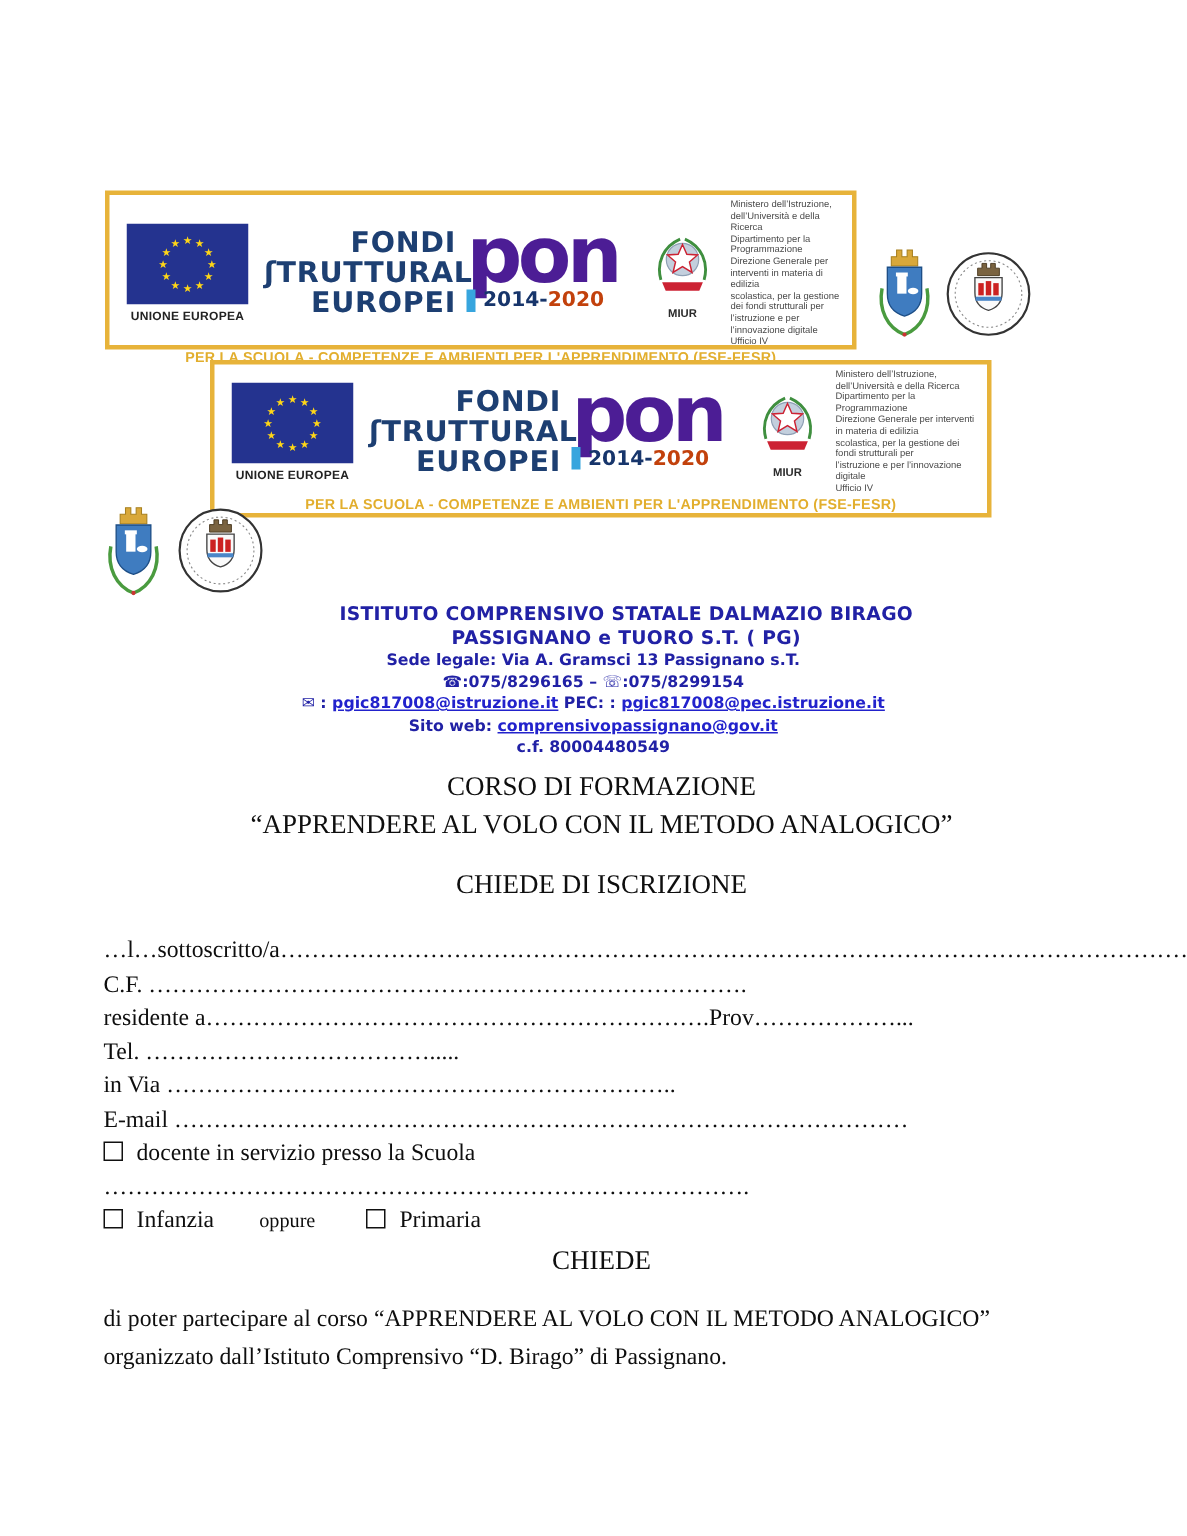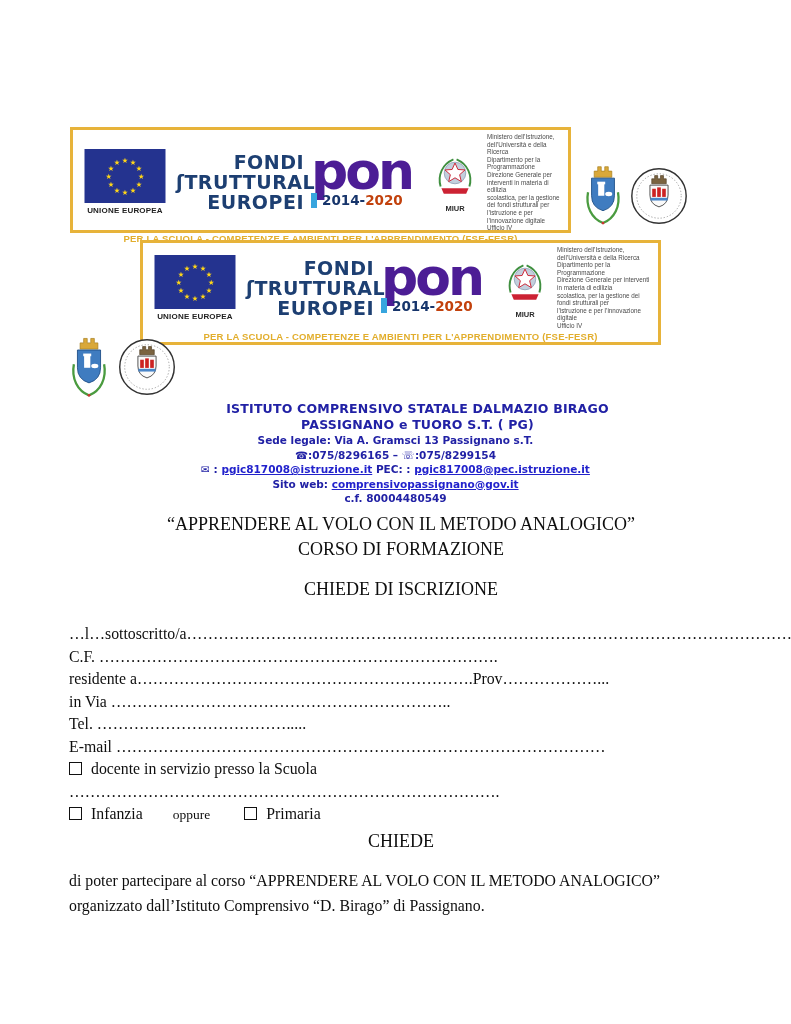--- a/index.html
+++ b/index.html
@@ -229,30 +229,30 @@
     <div class="sh-small">
       <span>✉ : </span><a class="lnk">pgic817008@istruzione.it</a><span>    PEC: : </span><a class="lnk">pgic817008@pec.istruzione.it</a>
     </div>
     <div class="sh-small">
       <span>Sito web: </span><a class="lnk">comprensivopassignano@gov.it</a>
     </div>
     <div class="sh-small">c.f. 80004480549</div>
   </div>
 
   <div class="content">
+    <div class="doc-title">CORSO DI FORMAZIONE</div>
     <div class="doc-title">“APPRENDERE AL VOLO CON IL METODO ANALOGICO”</div>
-    <div class="doc-title">CORSO DI FORMAZIONE</div>
     <div class="doc-title spaced">CHIEDE DI ISCRIZIONE</div>
 
     <div class="formwrap">
       <div class="fl">…l…sottoscritto/a……………………………………………………………………………………………………….</div>
       <div class="fl">C.F. ………………………………………………………………….</div>
       <div class="fl">residente a……………………………………………………….Prov………………...</div>
+      <div class="fl">Tel. ……………………………….....</div>
       <div class="fl">in Via ………………………………………………………..</div>
-      <div class="fl">Tel. ……………………………….....</div>
       <div class="fl">E-mail …………………………………………………………………………………</div>
       <div class="fl">
         <span class="cb"></span><span>docente in servizio presso la Scuola</span>
       </div>
       <div class="fl">……………………………………………………………………….</div>
       <div class="fl">
         <span class="cb"></span><span>Infanzia</span><span class="oppure">oppure</span><span class="cb"></span><span>Primaria</span>
       </div>
     </div>
 

